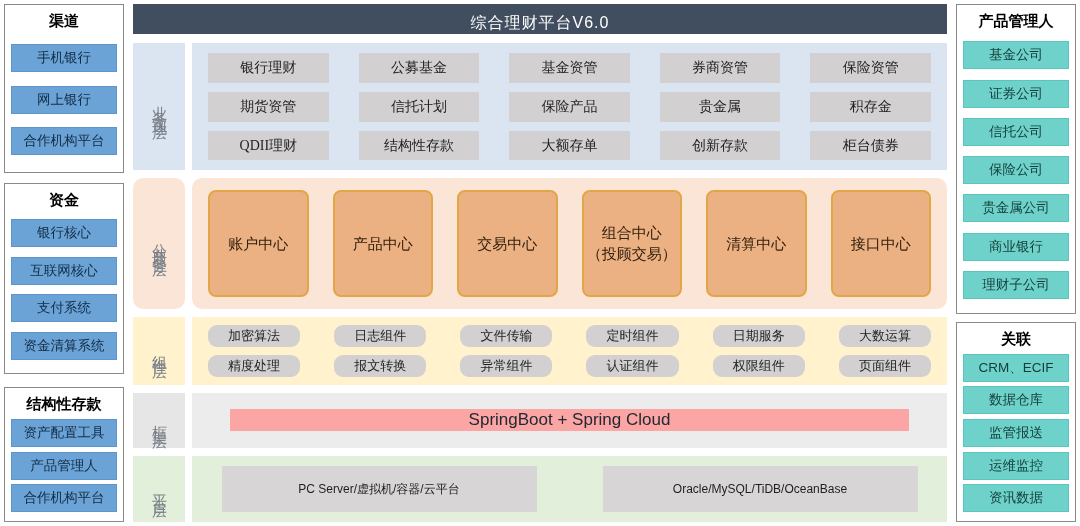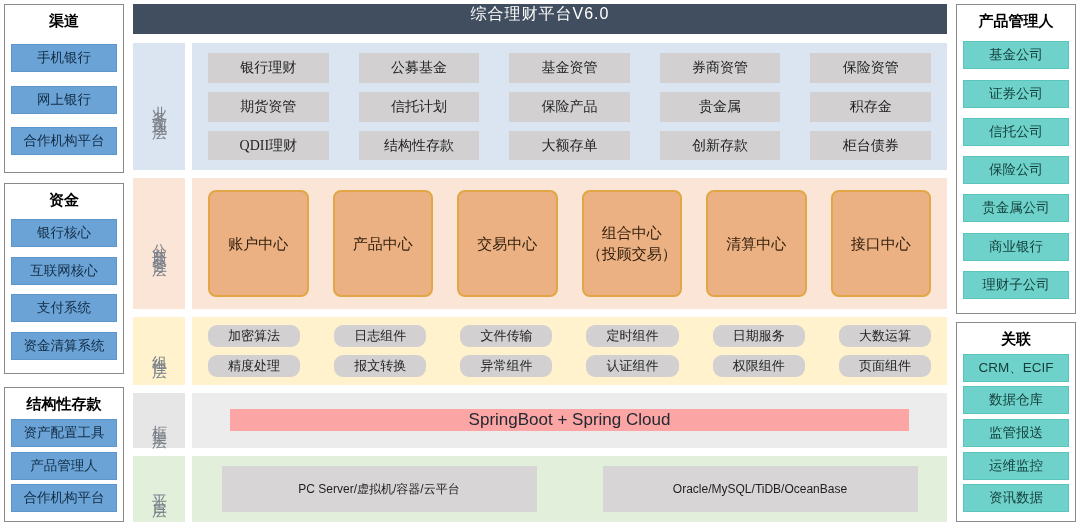--- a/index.html
+++ b/index.html
@@ -27,21 +27,21 @@
   .teal{background:#6fd2ca;border:1px solid #5ac5bd;color:#123d3a;}
   .p-channels{height:169px;}
   .p-funds{height:191px;margin-top:10px;}
   .p-wealth{height:135px;margin-top:13px;}
   .p-managers{height:310px;}
   .p-related{height:200px;margin-top:8px;}
   
   .center{flex:1;display:flex;flex-direction:column;min-width:0;}
   .titlebar{
     height:30px;flex:0 0 30px;background:#414e5f;color:#fff;
-    display:flex;align-items:flex-start;justify-content:center;
+    display:flex;align-items:flex-end;justify-content:center;
     font-size:16px;margin-bottom:9px;letter-spacing:1px;
   }
   .layer{display:flex;gap:7px;margin-bottom:8px;}
   .layer:last-child{margin-bottom:0;}
   .layer-label{
     flex:0 0 52px;display:flex;align-items:center;justify-content:center;
     writing-mode:vertical-rl;text-orientation:upright;
     font-size:15px;letter-spacing:5px;color:#7b818a;
   }
   .layer-content{flex:1;box-sizing:border-box;}
@@ -49,21 +49,21 @@
   .l-business .layer-label,.l-business .layer-content{background:#dbe5f1;}
   .biz-grid{
     height:100%;display:grid;grid-template-columns:repeat(5,1fr);
     gap:9px 30px;padding:10px 16px;box-sizing:border-box;font-family:Liberation Serif, serif;
   }
   .gbtn{
     background:#d2d0d0;display:flex;align-items:center;justify-content:center;
     font-size:14px;color:#1f1f1f;white-space:nowrap;
   }
   .l-service{height:131px;}
-  .l-service .layer-label,.l-service .layer-content{background:#fbe5d6;}
+  .l-service .layer-label,.l-service .layer-content{background:#fbe5d6;border-radius:10px;}
   .svc-grid{
     height:100%;display:grid;grid-template-columns:repeat(6,1fr);
     gap:24px;padding:12px 16px;box-sizing:border-box;
   }
   .tile{
     background:#ecb183;border:2px solid #e2a647;border-radius:8px;
     display:flex;align-items:center;justify-content:center;text-align:center;
     font-size:15px;color:#33200e;white-space:pre-line;line-height:1.35;
   }
   .l-component{height:68px;}

